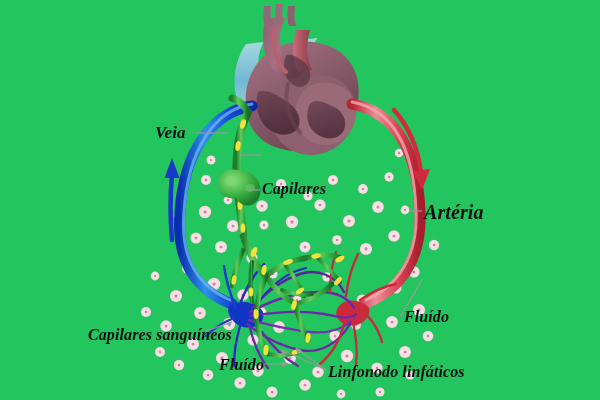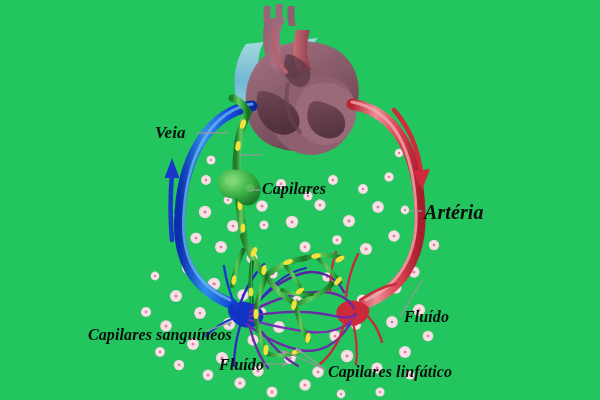--- a/index.html
+++ b/index.html
@@ -393,15 +393,15 @@
       <path d="M288,364 l-6,-2 l0,5 z" fill="#9a9a9a" stroke="none"></path>
     </g>
   </svg>
 
   <div class="lbl lbl-veia">Veia</div>
   <div class="lbl lbl-linfonodo">Capilares</div>
   <div class="lbl lbl-arteria">Artéria</div>
   <div class="lbl lbl-celulas">Fluído</div>
   <div class="lbl lbl-capsang">Capilares sanguíneos</div>
   <div class="lbl lbl-fluido">Fluído</div>
-  <div class="lbl lbl-caplinf">Capilares linfático</div>
+  <div class="lbl lbl-caplinf">Linfonodo linfáticos</div>
 
 </div>
 
 </body></html>

